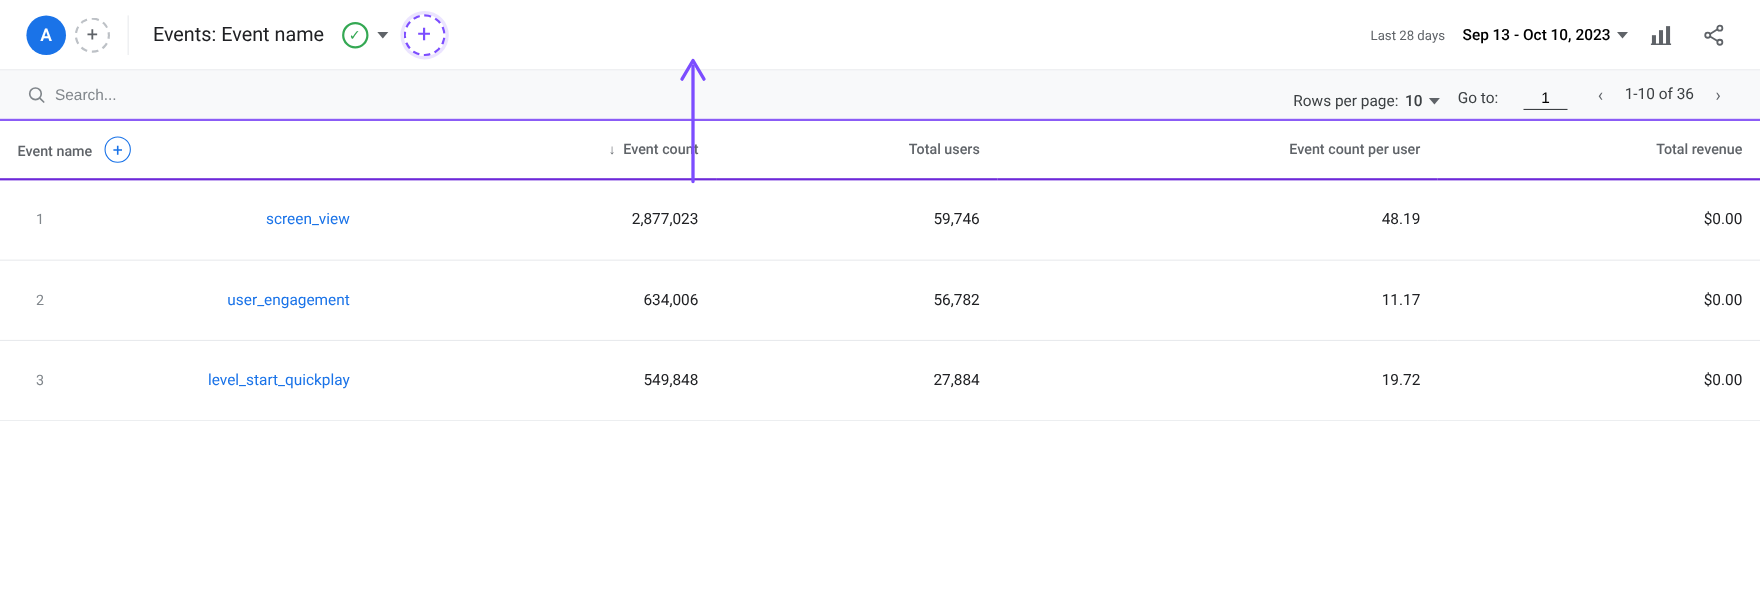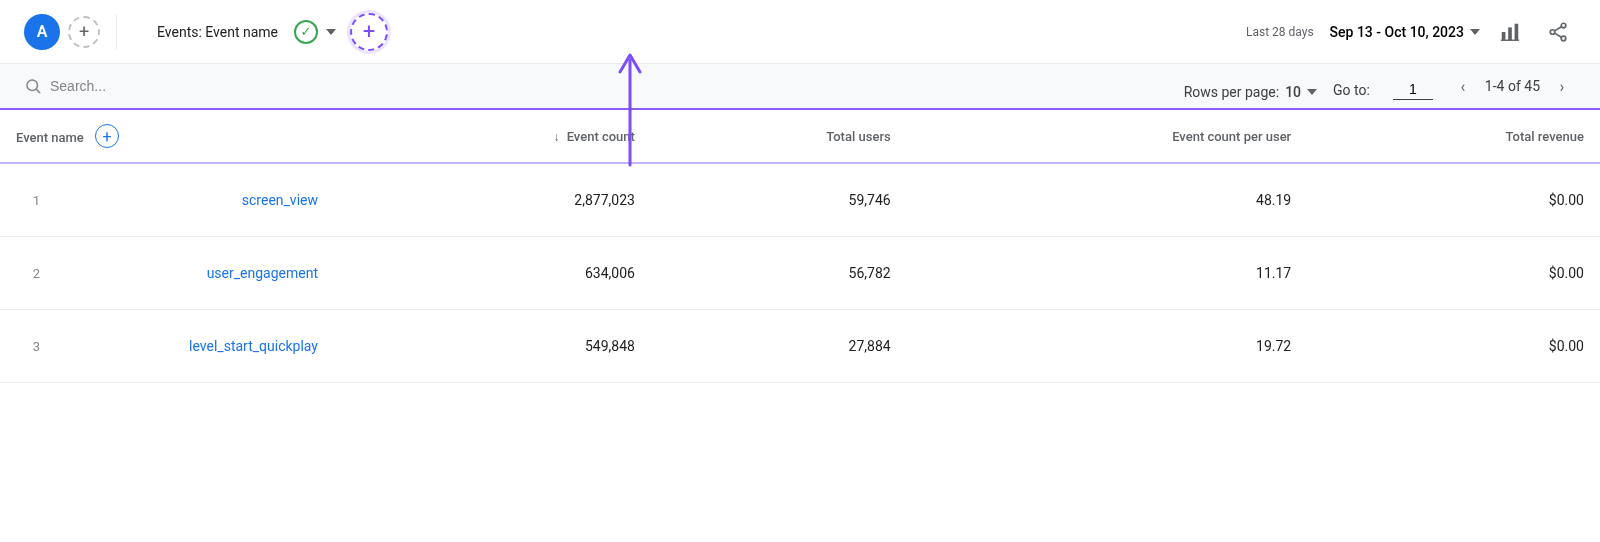--- a/index.html
+++ b/index.html
@@ -51,25 +51,24 @@
     }
 
     .divider-v {
       width: 1px;
       height: 36px;
       background: #e8eaed;
       margin: 0 16px;
     }
 
     .page-title {
-      font-size: 14px;
+      font-size: 18px;
       font-weight: 400;
       color: #202124;
       margin-right: 10px;
-      margin-left: 18px;
     }
 
     .check-badge {
       width: 24px;
       height: 24px;
       border-radius: 50%;
       border: 2px solid #34a853;
       display: flex;
       align-items: center;
       justify-content: center;
@@ -247,21 +246,21 @@
     .table-container {
       overflow-x: auto;
     }
 
     table {
       width: 100%;
       border-collapse: collapse;
     }
 
     thead tr {
-      border-bottom: 2px solid #c4b5fd;
+      border-bottom: 2px solid #6d28d9;
       background: #fff;
     }
 
     th {
       padding: 14px 16px;
       text-align: right;
       font-weight: 500;
       font-size: 13px;
       color: #5f6368;
       white-space: nowrap;
@@ -428,21 +427,21 @@
       </div>
     </div>
 
     <div class="go-to">
       <span>Go to:</span>
       <input class="go-to-input" type="text" value="1" style="">
     </div>
 
     <div class="pagination-info">
       <div class="pag-btn">‹</div>
-      <span>1-4 of 45</span>
+      <span>1-10 of 36</span>
       <div class="pag-btn">›</div>
     </div>
   </div>
 </div>
 
 <div class="table-container">
   <table>
     <thead>
       <tr>
         <th class="col-event-name">

